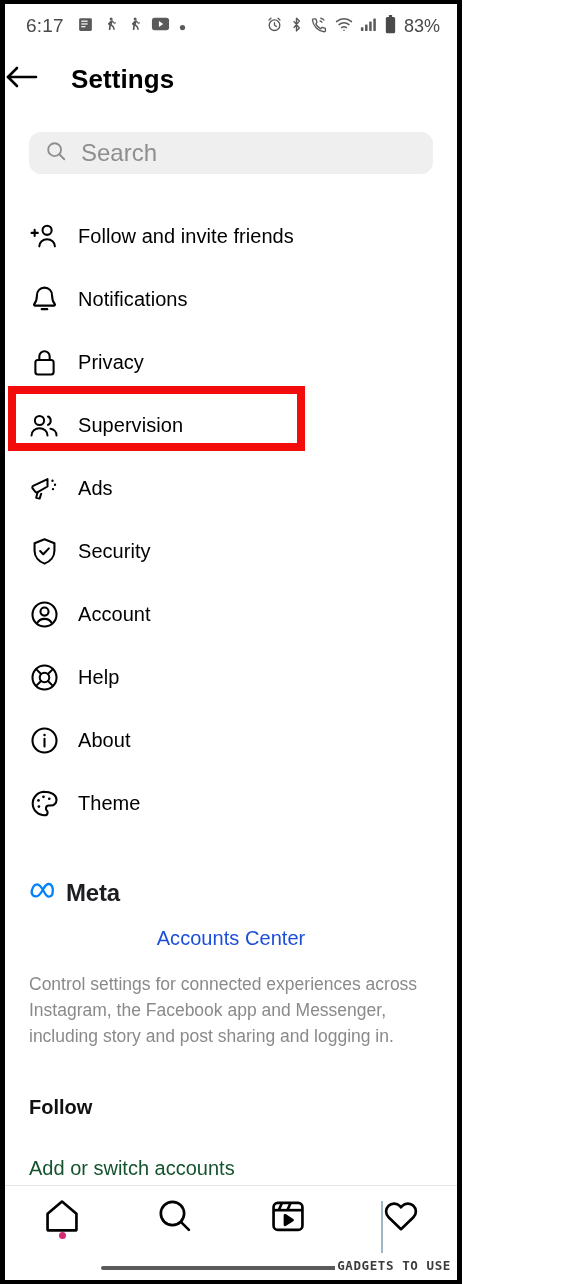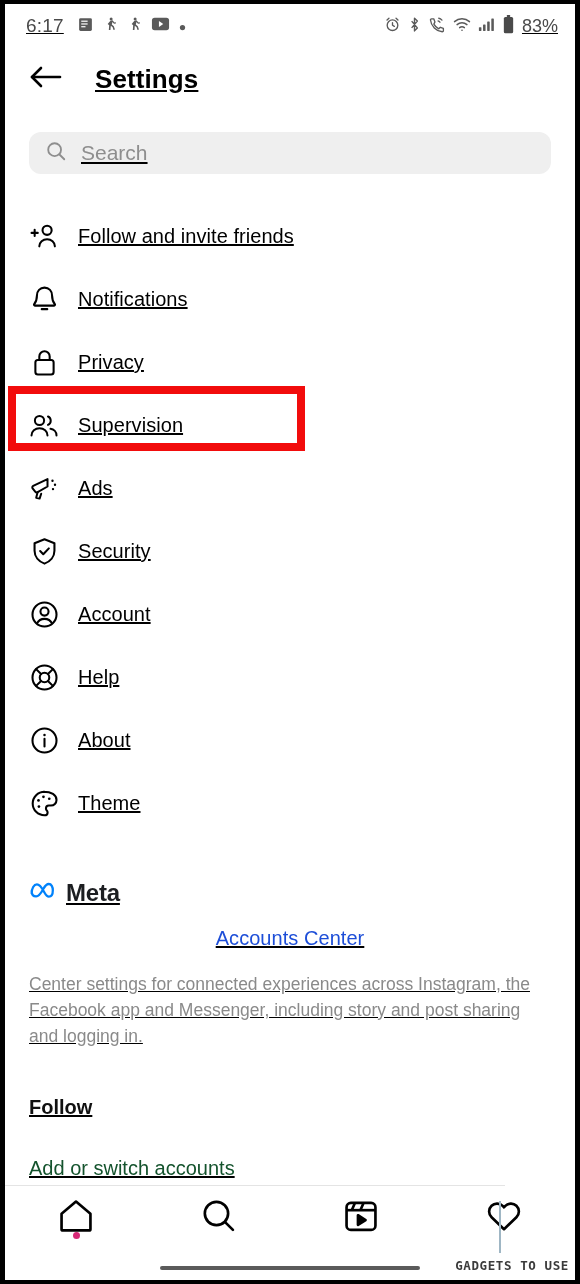--- a/index.html
+++ b/index.html
@@ -4,28 +4,27 @@
 <style>
   * { box-sizing: border-box; margin: 0; padding: 0; }
   html, body {
     width: 580px; height: 1284px;
     background: #ffffff;
     font-family: "Liberation Sans", sans-serif;
     overflow: hidden;
   }
   #phone {
     position: relative;
-    width: 580px; height: 1284px;
+    width: 462px; height: 1284px;
     background: #ffffff;
     border-left: 5px solid #000;
     border-right: 5px solid #000;
     border-top: 4px solid #000;
     border-bottom: 4px solid #000;
     overflow: hidden;
-    text-decoration: underline;
   }
 
   
   .statusbar {
     height: 44px;
     display: flex;
     align-items: center;
     justify-content: space-between;
     padding: 0 17px 0 21px;
     color: #5a5a5a;
@@ -37,21 +36,20 @@
     margin-right: 4px;
   }
   .sb-batt-pct { font-size: 18px; color: #4a4a4a; margin-left: 1px; }
   .sb-ico { display: block; }
 
   
   .header {
     height: 62px;
     display: flex;
     align-items: center;
-    padding-left: 24px;
     gap: 32px;
   }
   .back-arrow { display:block; }
   .page-title {
     font-size: 26px;
     font-weight: bold;
     color: #000;
     letter-spacing: .1px;
   }
 
@@ -59,21 +57,21 @@
   .search-wrap { padding: 22px 24px 0 24px; }
   .search-box {
     height: 42px;
     background: #efefef;
     border-radius: 12px;
     display: flex;
     align-items: center;
     padding-left: 16px;
     gap: 14px;
   }
-  .search-ph { font-size: 21px; color: #8e8e8e; }
+  .search-ph { font-size: 24px; color: #8e8e8e; }
 
   
   .menu { padding-top: 31px; }
   .menu-item {
     height: 63px;
     display: flex;
     align-items: center;
     padding-left: 24px;
     gap: 19px;
   }
@@ -411,21 +409,21 @@
   <div class="meta-sec">
     <div class="meta-logo-row">
       <span>
         <svg width="30" height="22" viewBox="0 0 34 22" fill="none" stroke="#0082fb" stroke-width="2.6" stroke-linecap="round">
             <path d="M3 14.8c0-5.6 2.6-10.2 6-10.2 3.6 0 5.6 4 8 8.4 2.1 3.8 3.5 5.6 5.5 5.6 3.1 0 4.5-3.4 4.5-7.2s-1.6-7.2-4.6-7.2c-2.4 0-4.3 2.2-6.2 5.6-2.4 4.3-4.4 8.4-8.1 8.4-3.2 0-5.1-2.6-5.1-6.2"></path>
           </svg>
       </span>
       <span class="meta-word">Meta</span>
     </div>
     <span class="meta-link">Accounts Center</span>
-    <p class="meta-desc">Center settings for connected experiences across Instagram, the Facebook app and Messenger, including story and post sharing and logging in.</p>
+    <p class="meta-desc">Control settings for connected experiences across Instagram, the Facebook app and Messenger, including story and post sharing and logging in.</p>
   </div>
 
   <div class="logins-sec">
     <div class="logins-title">Follow</div>
     <span class="logins-link">Add or switch accounts</span>
   </div>
 
   <div class="nav-divider"></div>
   <div class="bottomnav">
     <div class="nav-btn">

